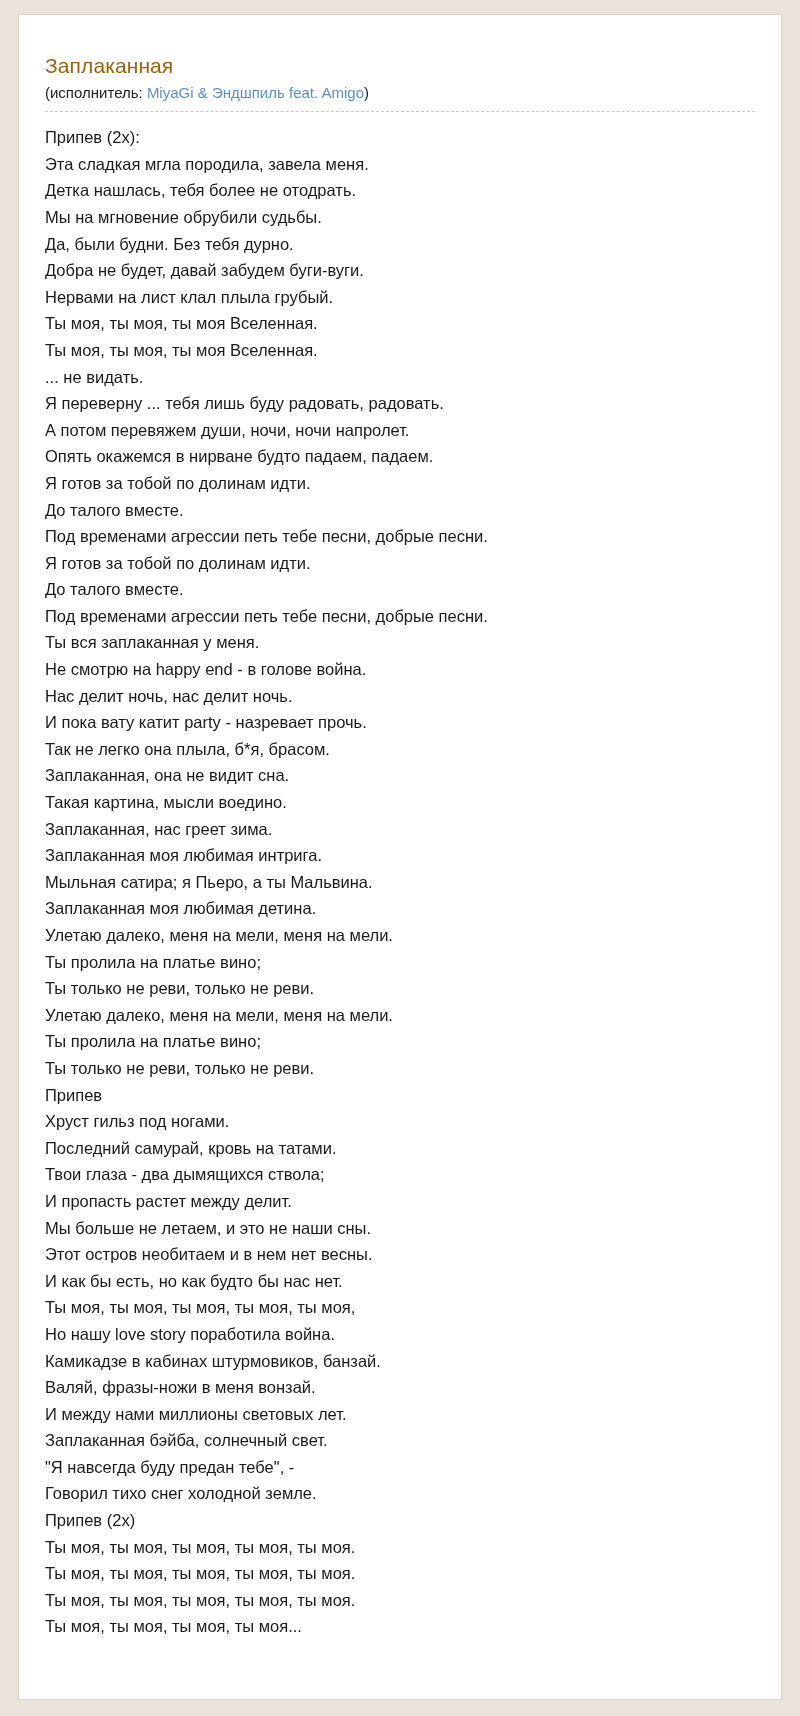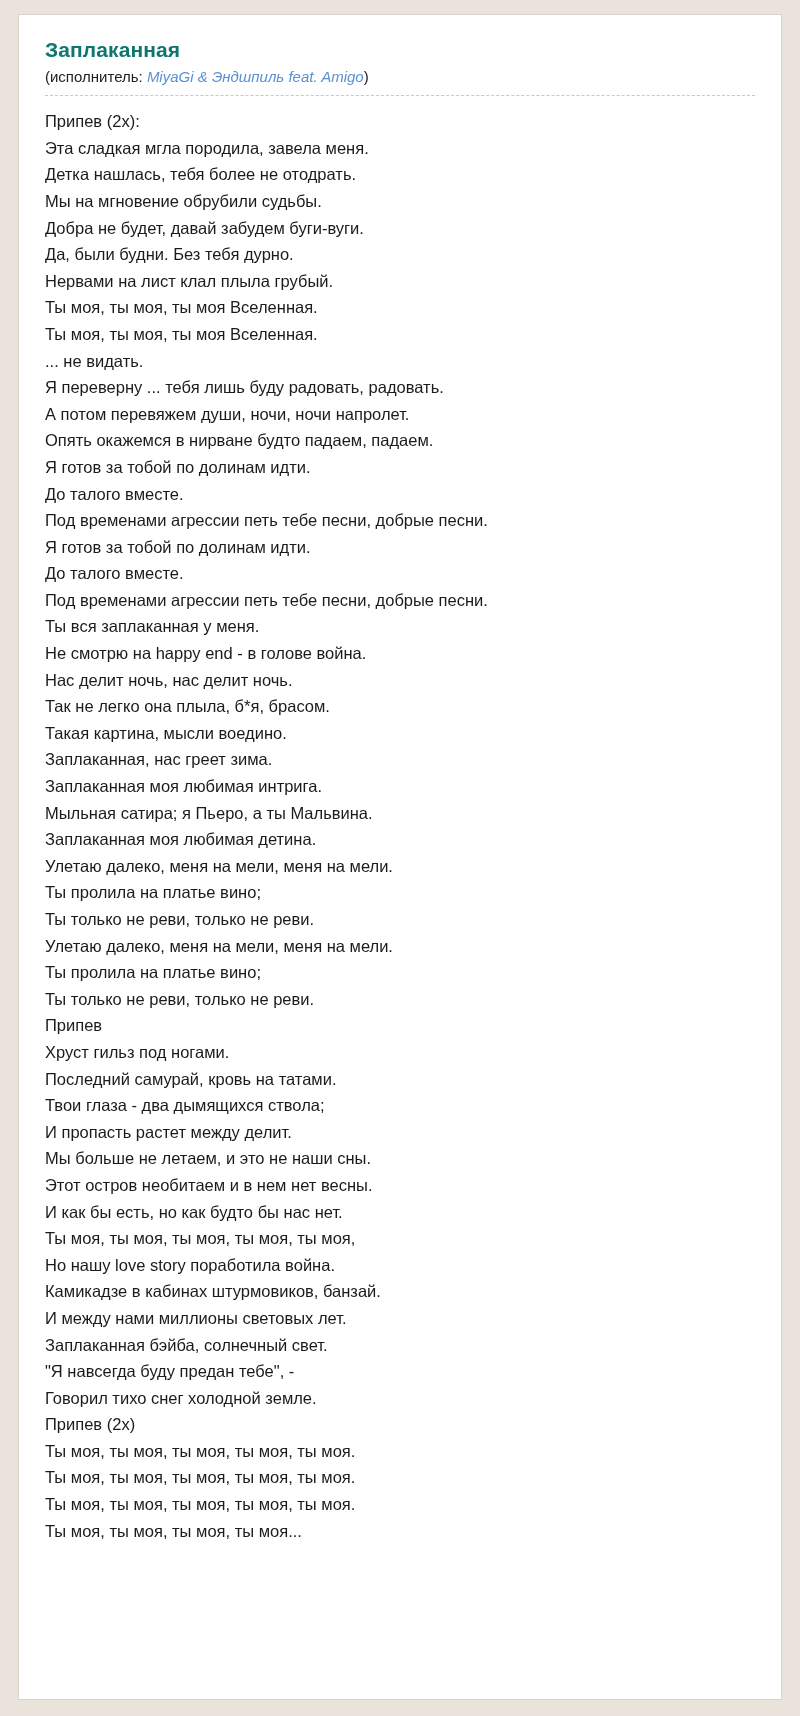--- a/index.html
+++ b/index.html
@@ -20,38 +20,37 @@
     background: #e9e3dc;
   }
   .paper {
     box-sizing: border-box;
     background: #ffffff;
     border: 1px solid #d9d3cc;
     min-height: 1686px;
     padding: 22px 26px 26px 26px;
   }
   .song-title {
-    color: #0f766e;
+    color: #a16207;
     font-size: 21px;
-    font-weight: bold;
+    font-weight: normal;
     line-height: 1.2;
-    margin: 0 0 6px 0;
+    margin: 16px 0 6px 0;
     letter-spacing: 0.1px;
   }
   .artist-line {
     font-size: 15px;
     color: #222222;
     padding-bottom: 10px;
     border-bottom: 1px dashed #c9c2e0;
     margin-bottom: 12px;
   }
   .artist-line .artist-link {
     color: #5b8fd4;
     text-decoration: none;
-    font-style: italic;
   }
   .lyrics {
     font-size: 16.5px;
     line-height: 26.6px;
     color: #1b1b1b;
     white-space: normal;
   }
   .lyrics .line {
     min-height: 26.6px;
   }
@@ -66,39 +65,41 @@
 
     <div class="artist-line">
       <span>(исполнитель: </span><a class="artist-link" href="#">MiyaGi &amp; Эндшпиль feat. Amigo</a><span>)</span>
     </div>
 
     <div class="lyrics" id="lyrics-body">
         <div class="line">Припев (2х):</div>
         <div class="line">Эта сладкая мгла породила, завела меня.</div>
         <div class="line">Детка нашлась, тебя более не отодрать.</div>
         <div class="line">Мы на мгновение обрубили судьбы.</div>
+        <div class="line">Да, были будни. Без тебя дурно.</div>
         <div class="line">Добра не будет, давай забудем буги-вуги.</div>
-        <div class="line">Да, были будни. Без тебя дурно.</div>
         <div class="line">Нервами на лист клал плыла грубый.</div>
         <div class="line">Ты моя, ты моя, ты моя Вселенная.</div>
         <div class="line">Ты моя, ты моя, ты моя Вселенная.</div>
         <div class="line">... не видать.</div>
         <div class="line">Я переверну ... тебя лишь буду радовать, радовать.</div>
         <div class="line">А потом перевяжем души, ночи, ночи напролет.</div>
         <div class="line">Опять окажемся в нирване будто падаем, падаем.</div>
         <div class="line">Я готов за тобой по долинам идти.</div>
         <div class="line">До талого вместе.</div>
         <div class="line">Под временами агрессии петь тебе песни, добрые песни.</div>
         <div class="line">Я готов за тобой по долинам идти.</div>
         <div class="line">До талого вместе.</div>
         <div class="line">Под временами агрессии петь тебе песни, добрые песни.</div>
         <div class="line">Ты вся заплаканная у меня.</div>
         <div class="line">Не смотрю на happy end - в голове война.</div>
         <div class="line">Нас делит ночь, нас делит ночь.</div>
+        <div class="line">И пока вату катит party - назревает прочь.</div>
         <div class="line">Так не легко она плыла, б*я, брасом.</div>
+        <div class="line">Заплаканная, она не видит сна.</div>
         <div class="line">Такая картина, мысли воедино.</div>
         <div class="line">Заплаканная, нас греет зима.</div>
         <div class="line">Заплаканная моя любимая интрига.</div>
         <div class="line">Мыльная сатира; я Пьеро, а ты Мальвина.</div>
         <div class="line">Заплаканная моя любимая детина.</div>
         <div class="line">Улетаю далеко, меня на мели, меня на мели.</div>
         <div class="line">Ты пролила на платье вино;</div>
         <div class="line">Ты только не реви, только не реви.</div>
         <div class="line">Улетаю далеко, меня на мели, меня на мели.</div>
         <div class="line">Ты пролила на платье вино;</div>
@@ -107,20 +108,21 @@
         <div class="line">Хруст гильз под ногами.</div>
         <div class="line">Последний самурай, кровь на татами.</div>
         <div class="line">Твои глаза - два дымящихся ствола;</div>
         <div class="line">И пропасть растет между делит.</div>
         <div class="line">Мы больше не летаем, и это не наши сны.</div>
         <div class="line">Этот остров необитаем и в нем нет весны.</div>
         <div class="line">И как бы есть, но как будто бы нас нет.</div>
         <div class="line">Ты моя, ты моя, ты моя, ты моя, ты моя,</div>
         <div class="line">Но нашу love story поработила война.</div>
         <div class="line">Камикадзе в кабинах штурмовиков, банзай.</div>
+        <div class="line">Валяй, фразы-ножи в меня вонзай.</div>
         <div class="line">И между нами миллионы световых лет.</div>
         <div class="line">Заплаканная бэйба, солнечный свет.</div>
         <div class="line">"Я навсегда буду предан тебе", -</div>
         <div class="line">Говорил тихо снег холодной земле.</div>
         <div class="line">Припев (2х)</div>
         <div class="line">Ты моя, ты моя, ты моя, ты моя, ты моя.</div>
         <div class="line">Ты моя, ты моя, ты моя, ты моя, ты моя.</div>
         <div class="line">Ты моя, ты моя, ты моя, ты моя, ты моя.</div>
         <div class="line">Ты моя, ты моя, ты моя, ты моя...</div>
       </div>

